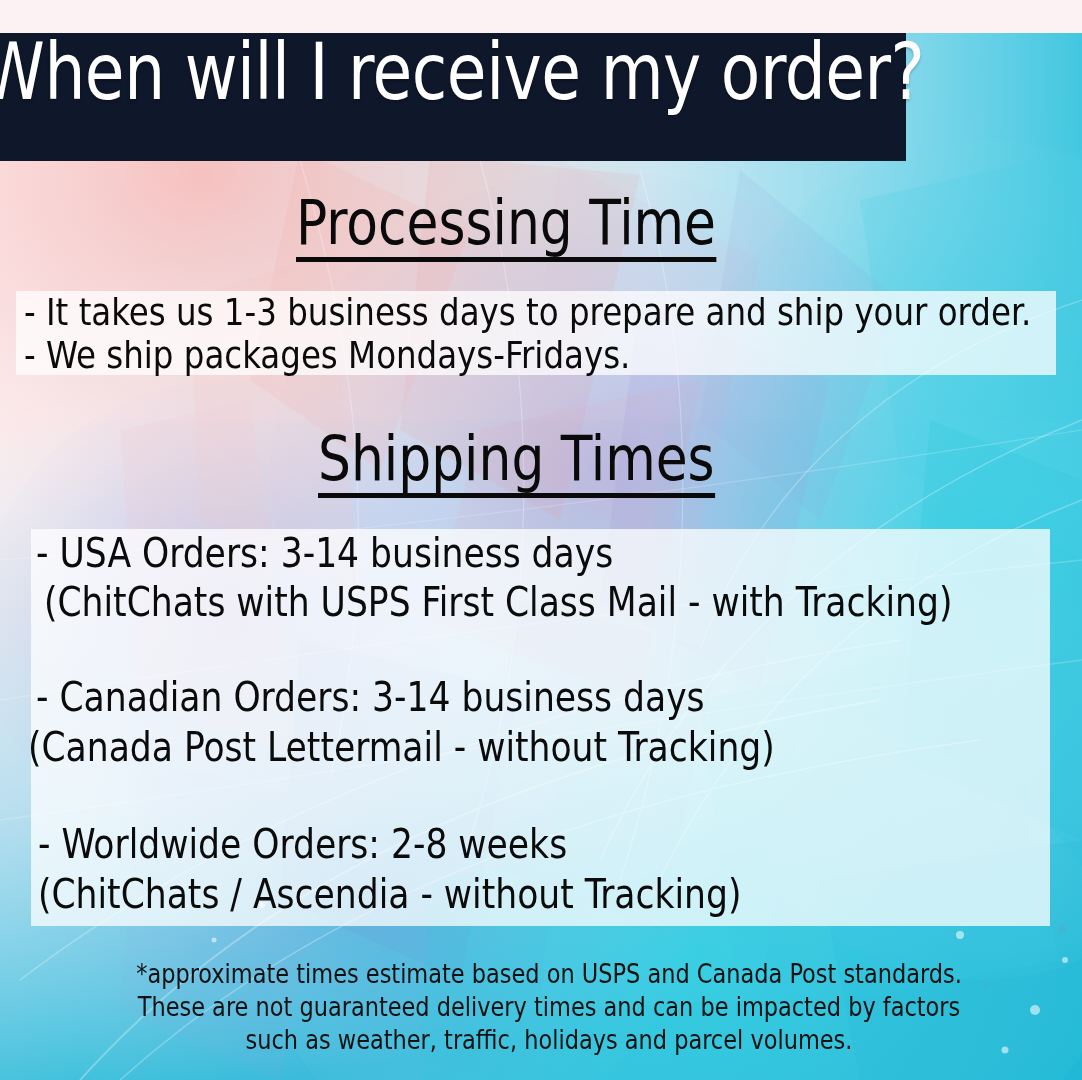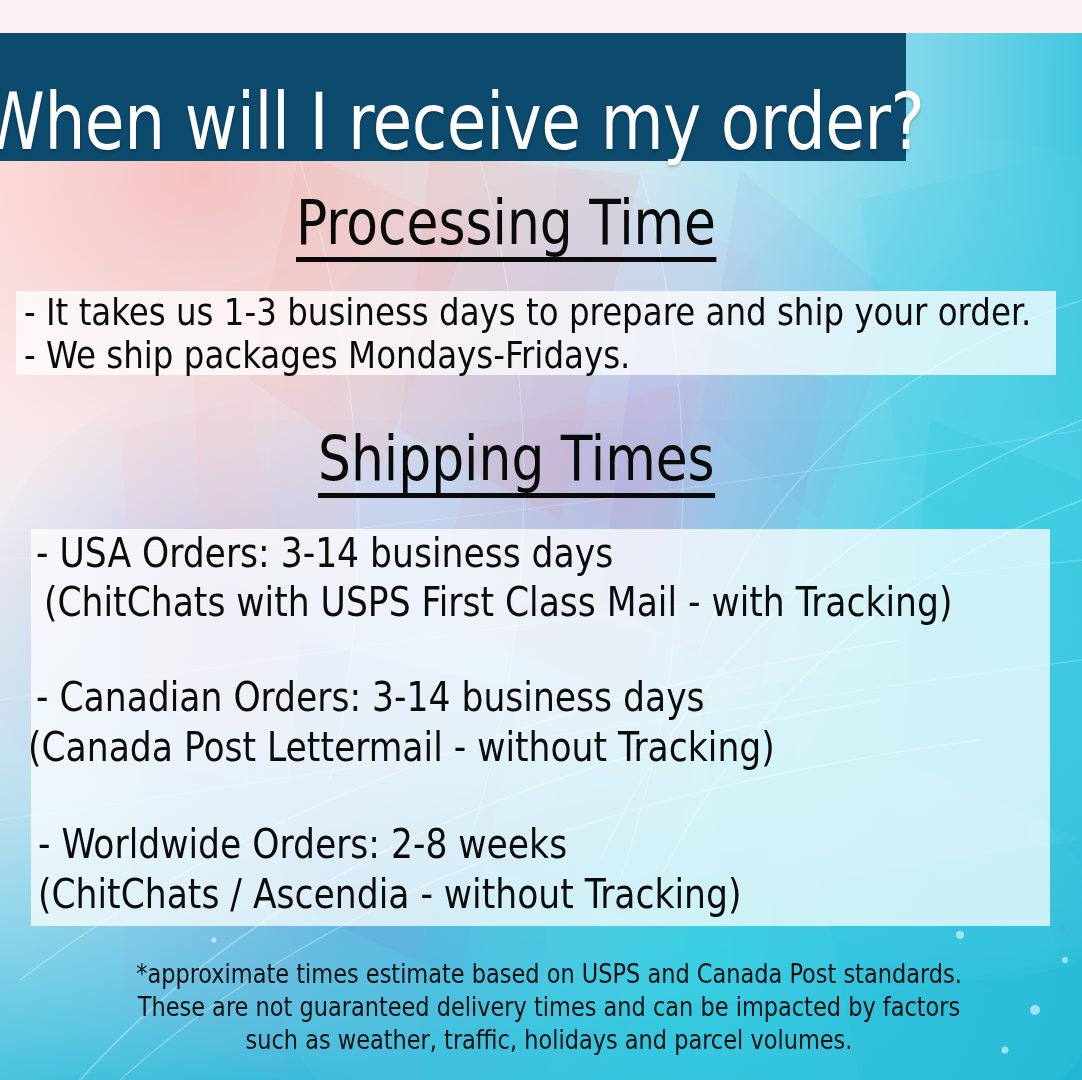--- a/index.html
+++ b/index.html
@@ -33,24 +33,24 @@
     background: #fdf2f3;
     z-index: 3;
   }
   
   .banner {
     position: absolute;
     left: 0;
     top: 33px;
     width: 906px;
     height: 128px;
-    background: #0c4a6e;
+    background: #0f172a;
     z-index: 4;
     display: flex;
-    align-items: flex-end;
+    align-items: flex-start;
     justify-content: center;
   }
   .banner-title {
     color: #ffffff;
     font-family: "DejaVu Sans Condensed", "Liberation Sans Narrow", "Liberation Sans", sans-serif;
     font-size: 78px;
     font-weight: 400;
     letter-spacing: -0.5px;
     line-height: 1;
     transform: scaleX(0.92);

